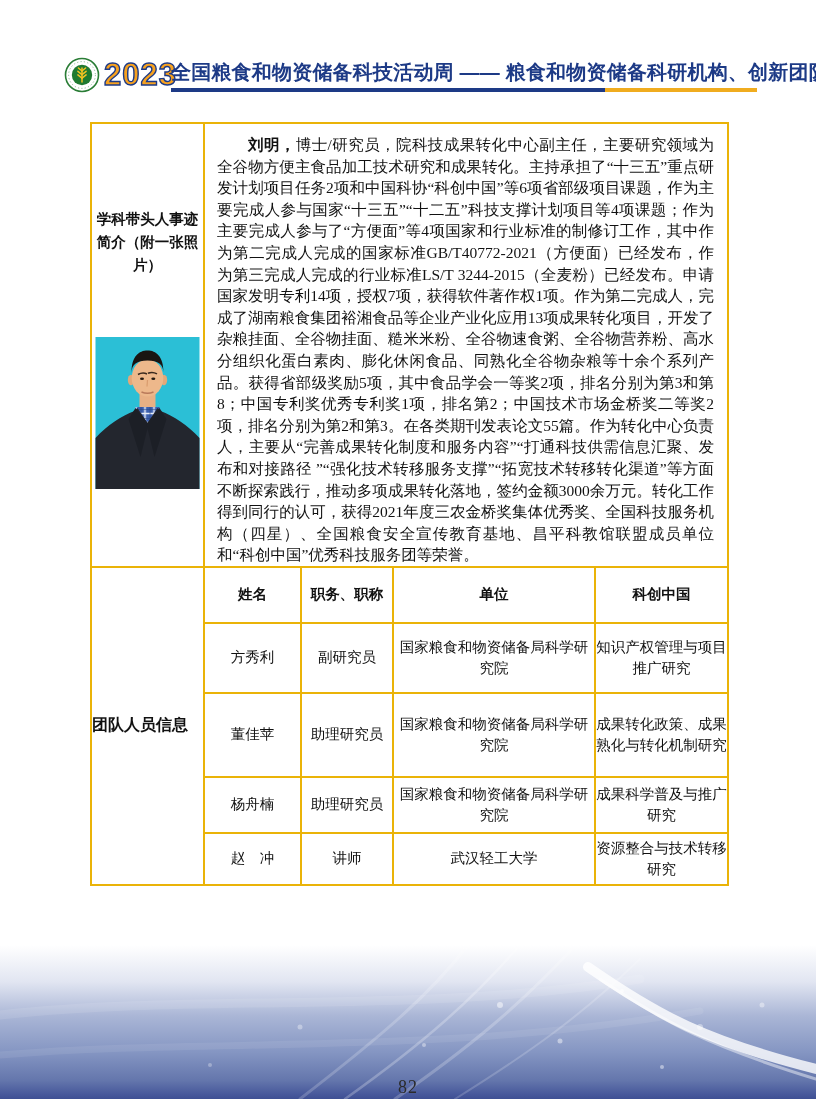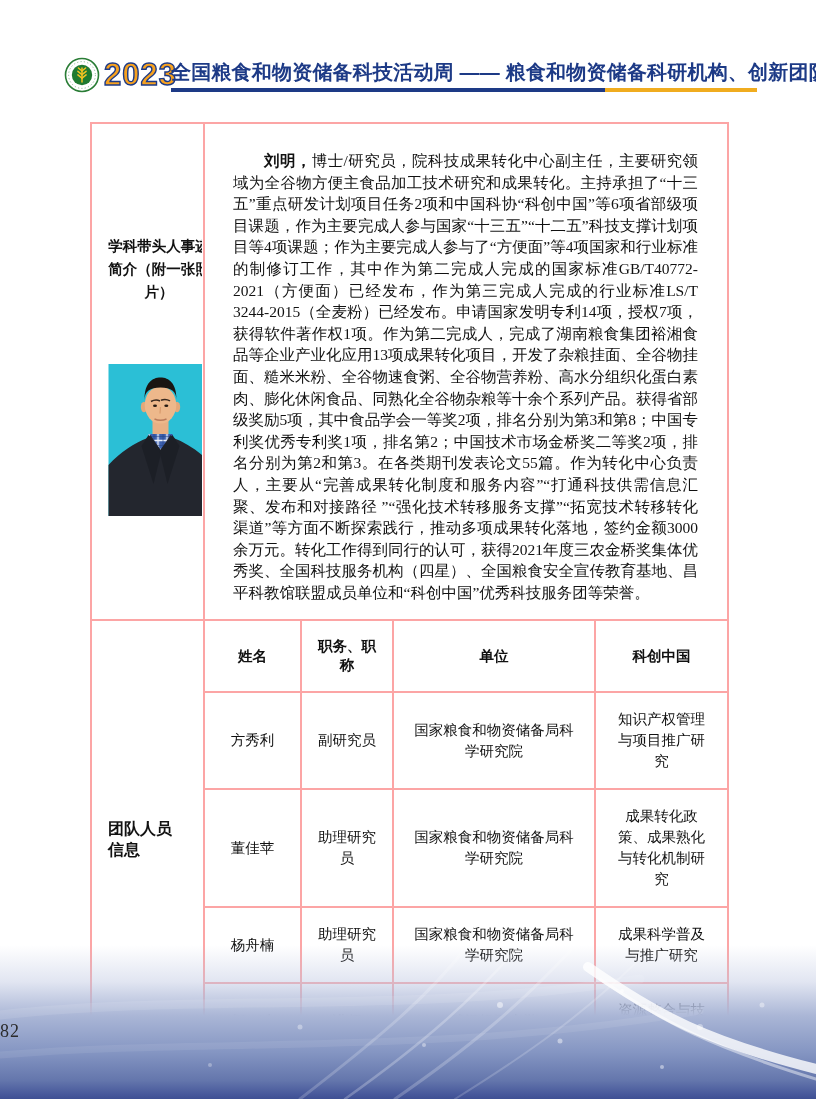--- a/index.html
+++ b/index.html
@@ -11,40 +11,40 @@
   .hdr-year{position:absolute;left:104px;top:58px;font-family:"Liberation Sans","DejaVu Sans",sans-serif;
             font-weight:800;font-size:31px;line-height:34px;color:#f6a11f;letter-spacing:1px;
             -webkit-text-stroke:1.4px #1d3a86;}
   .hdr-title{position:absolute;left:171px;top:61px;width:590px;font-family:"Liberation Sans","DejaVu Sans",sans-serif;
              font-weight:bold;font-size:20px;line-height:22px;color:#1d3a86;white-space:nowrap;letter-spacing:0.2px;}
   .hdr-rule{position:absolute;left:171px;top:88px;width:586px;height:4px;
             background:linear-gradient(90deg,#1d3a86 0 74%,#f0ac1f 74% 100%);}
 
   
   table.main{position:absolute;left:90px;top:122px;width:637px;border-collapse:collapse;table-layout:fixed;}
-  table.main td,table.main th{border:2px solid #fca5a5;padding:16px;vertical-align:middle;overflow:hidden;}
+  table.main td,table.main th{border:2px solid #eab308;padding:0;vertical-align:middle;overflow:hidden;}
   td.cell-label{vertical-align:top;text-align:center;border-radius:8px;}
   .label-txt{width:102px;margin:7px auto 0;font-family:"Liberation Sans","DejaVu Sans",sans-serif;
              font-weight:bold;font-size:14.5px;line-height:23px;color:#111;text-align:center;}
   .photo{display:block;margin:60px auto 0;width:105px;height:152px;}
   td.cell-bio{vertical-align:top;}
   .bio{margin:10px 13px 0 12px;font-size:15.5px;line-height:21.6px;text-align:justify;text-indent:2em;color:#111;}
   .bio b{font-weight:bold;}
   td.cell-teamlabel{text-align:left;font-family:"Liberation Sans","DejaVu Sans",sans-serif;
                     font-weight:bold;font-size:16px;color:#111;}
   th.col-h{font-family:"Liberation Sans","DejaVu Sans",sans-serif;font-weight:bold;font-size:14.5px;
            color:#111;text-align:center;}
   td.cell-data{font-size:14.5px;text-align:center;line-height:21px;padding:4px 8px;color:#111;}
 
   
   .footer-wave{position:absolute;left:0;top:945px;width:816px;height:154px;
       background:linear-gradient(180deg,rgba(196,205,229,0) 0%,rgba(189,198,225,0.45) 24%,
                  #aab6d6 46%,#8495c2 70%,#6476ac 88%,#47589b 97%,#3e4f93 100%);}
   .footer-wave svg{position:absolute;left:0;top:0;}
-  .page-num{position:absolute;left:0;top:1021px;width:816px;
+  .page-num{position:absolute;left:0;top:1077px;width:816px;text-align:center;
             font-size:18px;color:#2b2b2b;letter-spacing:1px;}
 </style>
 </head>
 <body>
 
 <div id="page">
 
   <div class="hdr-logo">
     <svg width="36" height="36" viewBox="0 0 36 36">
       <circle cx="18" cy="18" r="16.5" fill="#ffffff" stroke="#2a7d36" stroke-width="1.6"></circle>
@@ -111,21 +111,21 @@
     </tr>
 
     <tr style="height:56px">
       <td class="cell-teamlabel" rowspan="5">团队人员信息</td>
       <th class="col-h">姓名</th>
       <th class="col-h">职务、职称</th>
       <th class="col-h">单位</th>
       <th class="col-h">科创中国</th>
     </tr>
 
-    <tr style="height:84px">
+    <tr style="height:70px">
       <td class="cell-data">方秀利</td>
       <td class="cell-data">副研究员</td>
       <td class="cell-data">国家粮食和物资储备局科学研究院</td>
       <td class="cell-data">知识产权管理与项目推广研究</td>
     </tr>
     <tr style="height:84px">
       <td class="cell-data">董佳苹</td>
       <td class="cell-data">助理研究员</td>
       <td class="cell-data">国家粮食和物资储备局科学研究院</td>
       <td class="cell-data">成果转化政策、成果熟化与转化机制研究</td>

